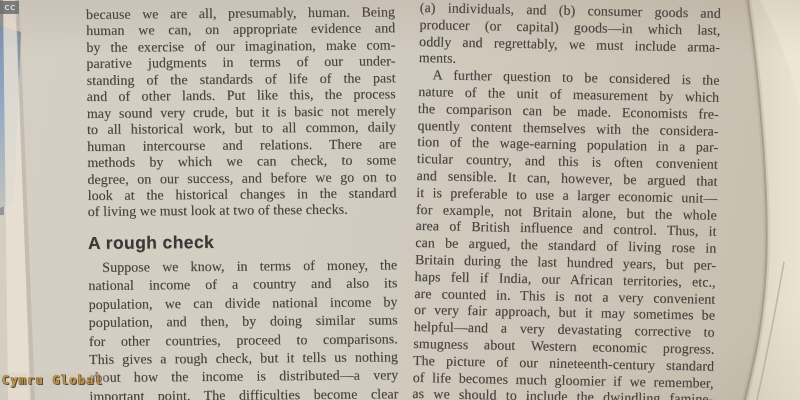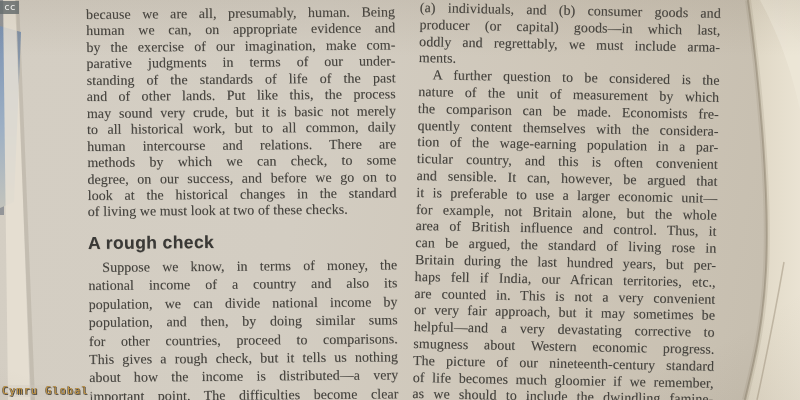--- a/index.html
+++ b/index.html
@@ -31,22 +31,22 @@
     font-size:17.5px;letter-spacing:0.4px;color:#3a3936;
     margin:12px 0 6px 0;line-height:20px;text-align:left;
   }
   .badge-cc{
     position:absolute;left:0;top:1px;z-index:5;
     background:rgba(105,110,110,0.85);color:#f2f2ee;
     font-family:"DejaVu Sans Mono", monospace;font-size:9.5px;font-weight:normal;
     padding:1px 4px 2px 4px;line-height:10px;
   }
   .credit-watermark{
-    position:absolute;left:0px;top:385px;z-index:5;
-    font-family:"DejaVu Sans Mono", monospace;font-size:10px;font-weight:normal;
+    position:absolute;left:0px;top:373px;z-index:5;
+    font-family:"DejaVu Sans Mono", monospace;font-size:12px;font-weight:bold;
     letter-spacing:1.2px;color:#c9973f;
     background:rgba(205,200,188,0.30);
     padding:0 3px 1px 2px;
     text-shadow:1px 1px 0 #4a463e, -0.5px -0.5px 0 rgba(60,56,48,0.55), 0.5px -0.5px 0 rgba(60,56,48,0.4), -0.5px 0.5px 0 rgba(60,56,48,0.4);
     white-space:nowrap;
   }
 </style>
 </head>
 <body>
 

